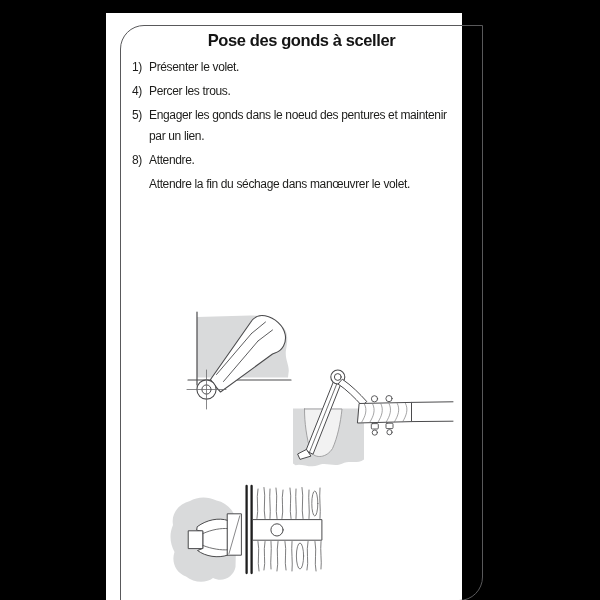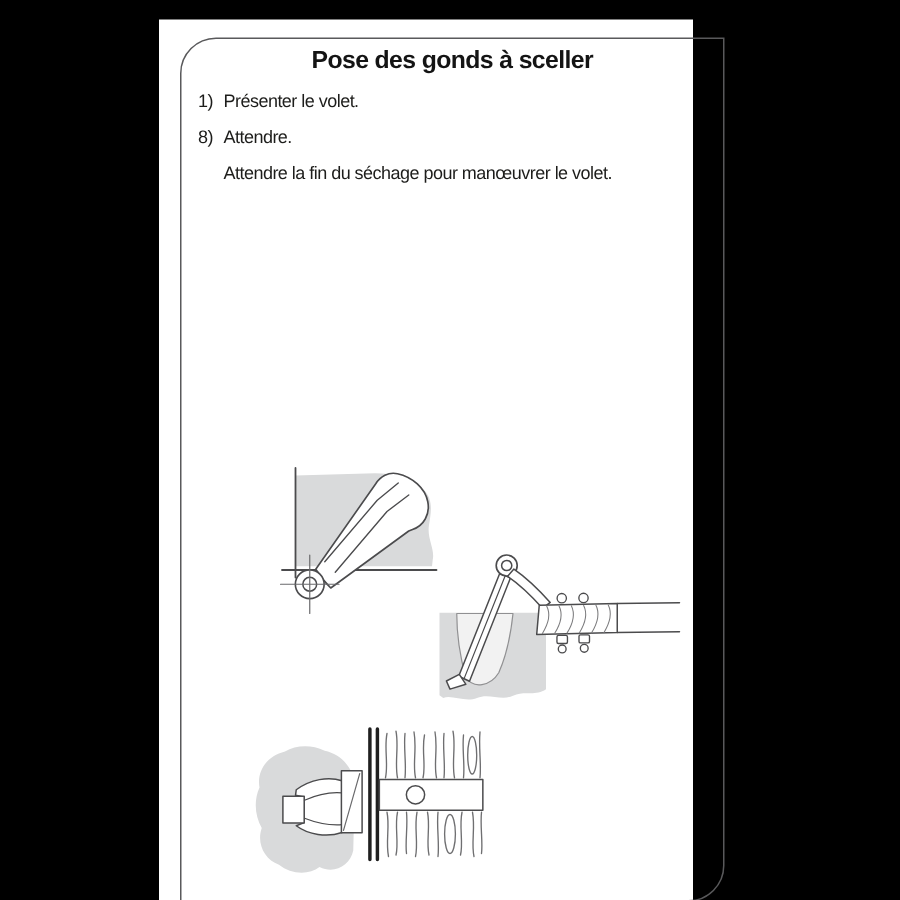--- a/index.html
+++ b/index.html
@@ -83,20 +83,22 @@
       <path d="M246.6,473 L246.6,560 M251.6,473 L251.6,560" stroke="#1f1f1f" stroke-width="2.3"></path>
       <rect x="252.9" y="506.6" width="69" height="20.6" fill="#ffffff" stroke="#4b4b4d" stroke-width="1"></rect>
       <circle cx="277" cy="516.9" r="6.1" fill="#ffffff" stroke="#4b4b4d" stroke-width="1"></circle>
     </g>
   </svg>
 
   <div class="card">
     <h1 class="card-title">Pose des gonds à sceller</h1>
     <div class="steps" id="steps">
         <p class="step"><span class="num">1)</span><span>Présenter le volet.</span></p>
+        <p class="step"><span class="num">4)</span><span>Percer les trous.</span></p>
+        <p class="step"><span class="num">5)</span><span>Engager les gonds dans le noeud des pentures et maintenir<br>par un lien.</span></p>
         <p class="step"><span class="num">8)</span><span>Attendre.</span></p>
-        <p class="step no-num"><span>Attendre la fin du séchage pour manœuvrer le volet.</span></p>
+        <p class="step no-num"><span>Attendre la fin du séchage dans manœuvrer le volet.</span></p>
       </div>
   </div>
 
   <div class="scan-line"></div>
   <div class="scan-foot"></div>
 </div>
 
 </body></html>

